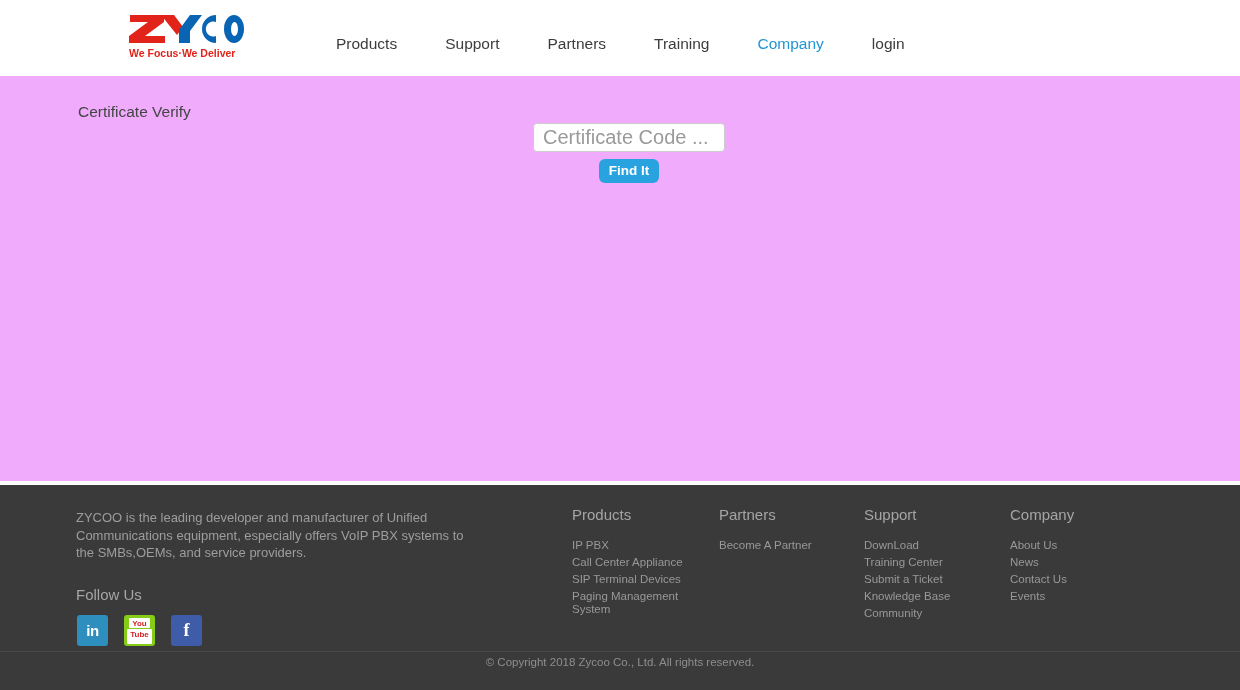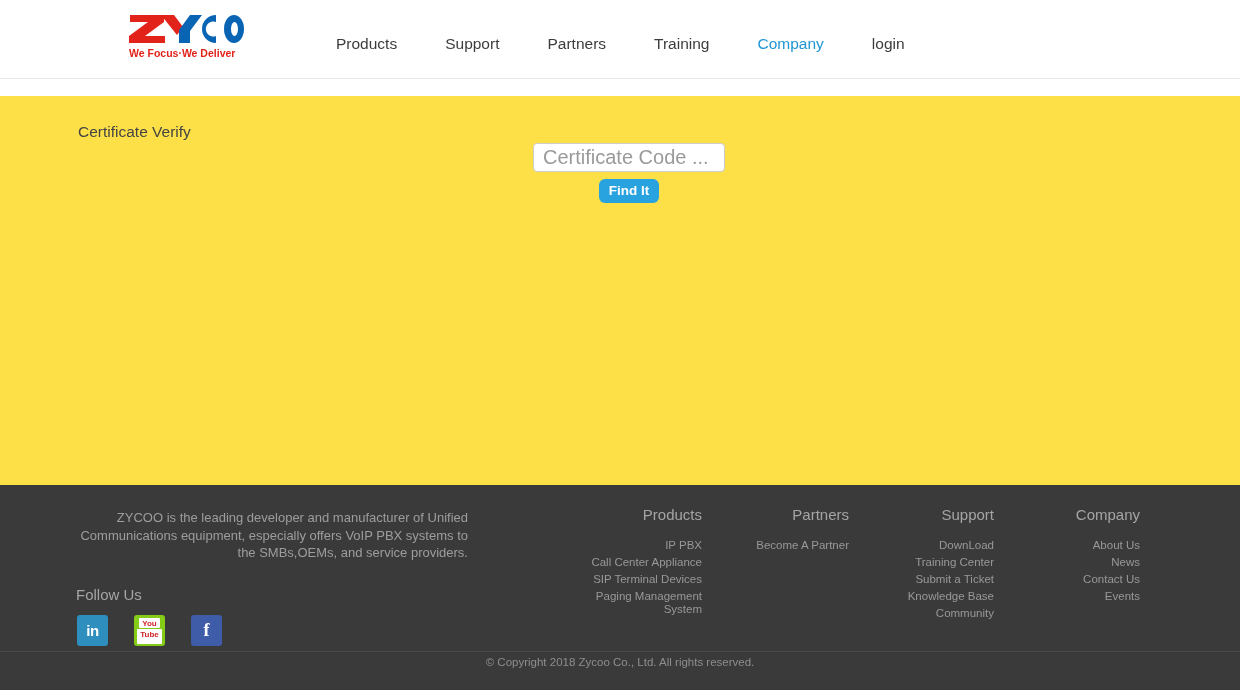--- a/index.html
+++ b/index.html
@@ -61,24 +61,24 @@
     white-space: nowrap;
     cursor: pointer;
     line-height: 22px;
   }
   .nav-item:last-child { margin-right: 0; }
   .nav-item.active { color: #2196d4; }
 
   
   .main-content {
     position: absolute;
-    top: 96px; left: 0;
+    top: 76px; left: 0;
     width: 1240px;
     height: 405px;
-    background: #fde047;
+    background: #f0abfc;
   }
   .page-title {
     position: absolute;
     left: 78px;
     top: 26px;
     font-size: 15.5px;
     color: #444444;
     line-height: 20px;
   }
   .verify-form {
@@ -121,21 +121,20 @@
   }
 
   
   .site-footer {
     position: absolute;
     left: 0;
     top: 485px;
     width: 1240px;
     height: 166px;
     background: #3a3a3a;
-    text-align: right;
   }
   .footer-about {
     position: absolute;
     left: 76px;
     top: 24px;
     width: 392px;
   }
   .about-text {
     font-size: 13px;
     line-height: 17.5px;
@@ -148,21 +147,21 @@
     top: 100px;
     font-size: 15px;
     color: #a5a5a5;
     line-height: 20px;
   }
   .social-row {
     position: absolute;
     left: 77px;
     top: 130px;
     display: flex;
-    gap: 26px;
+    gap: 16px;
   }
   .social-icon {
     width: 31px;
     height: 31px;
     border-radius: 3px;
     display: flex;
     align-items: center;
     justify-content: center;
     cursor: pointer;
     position: relative;

